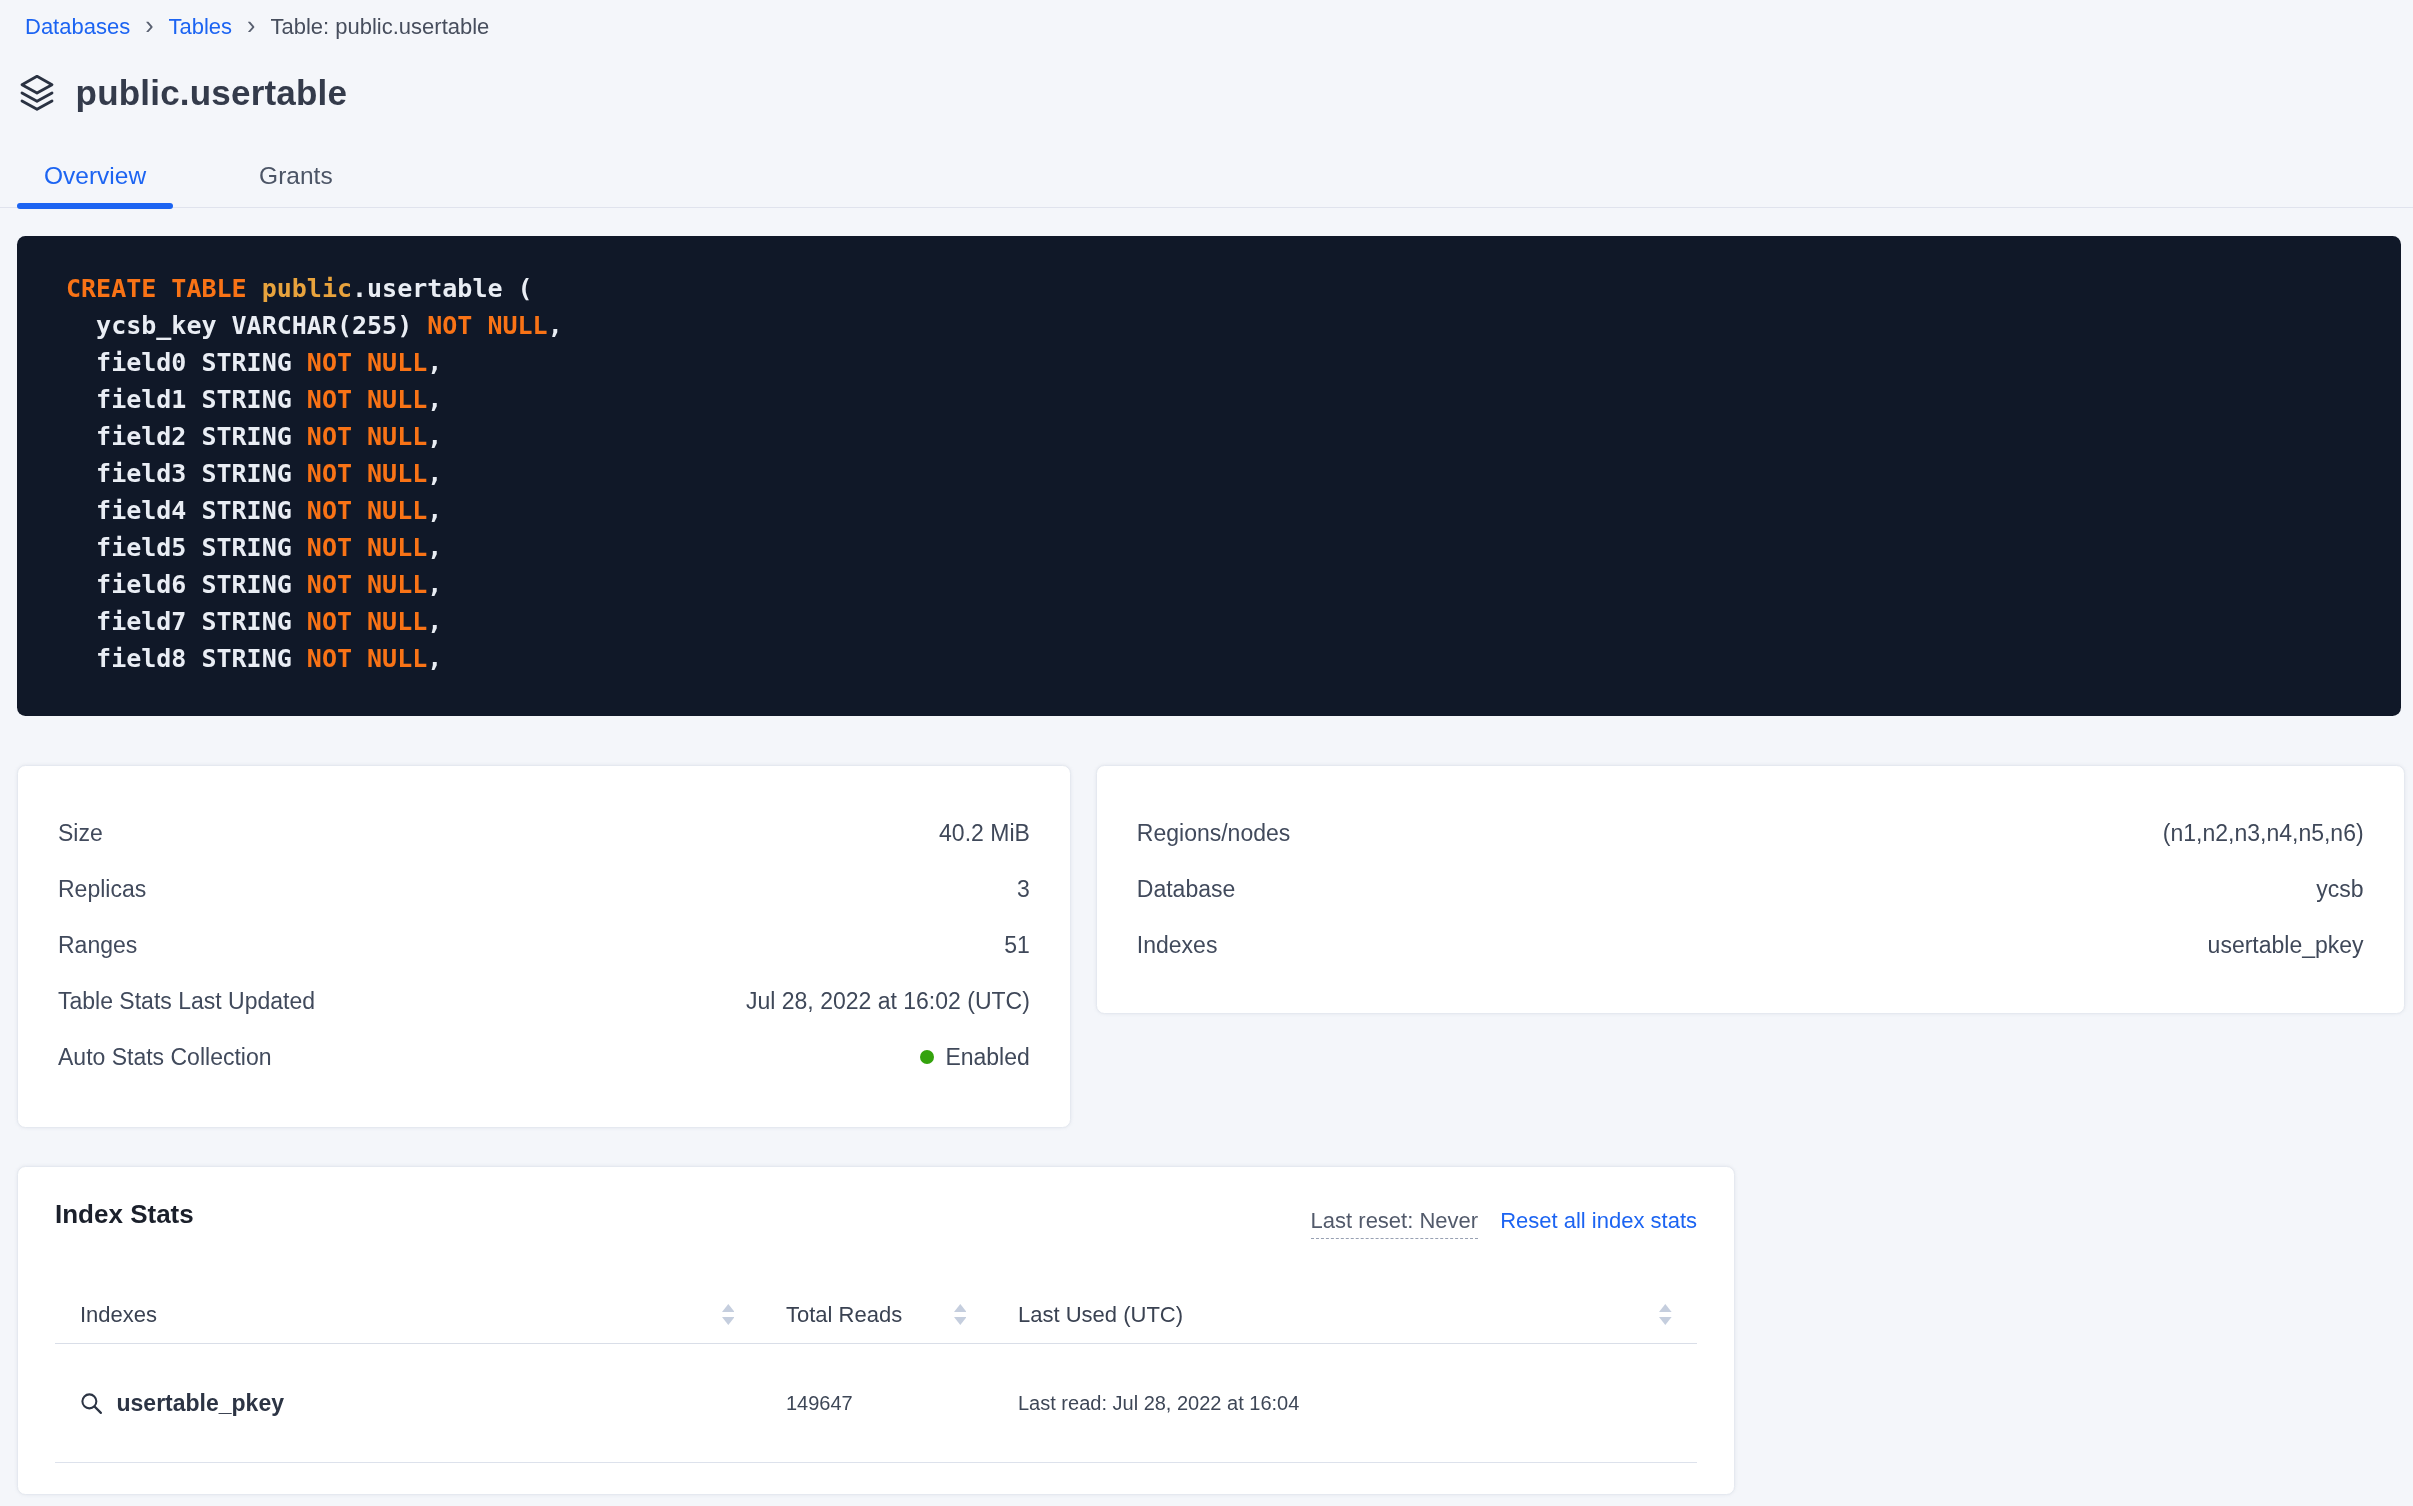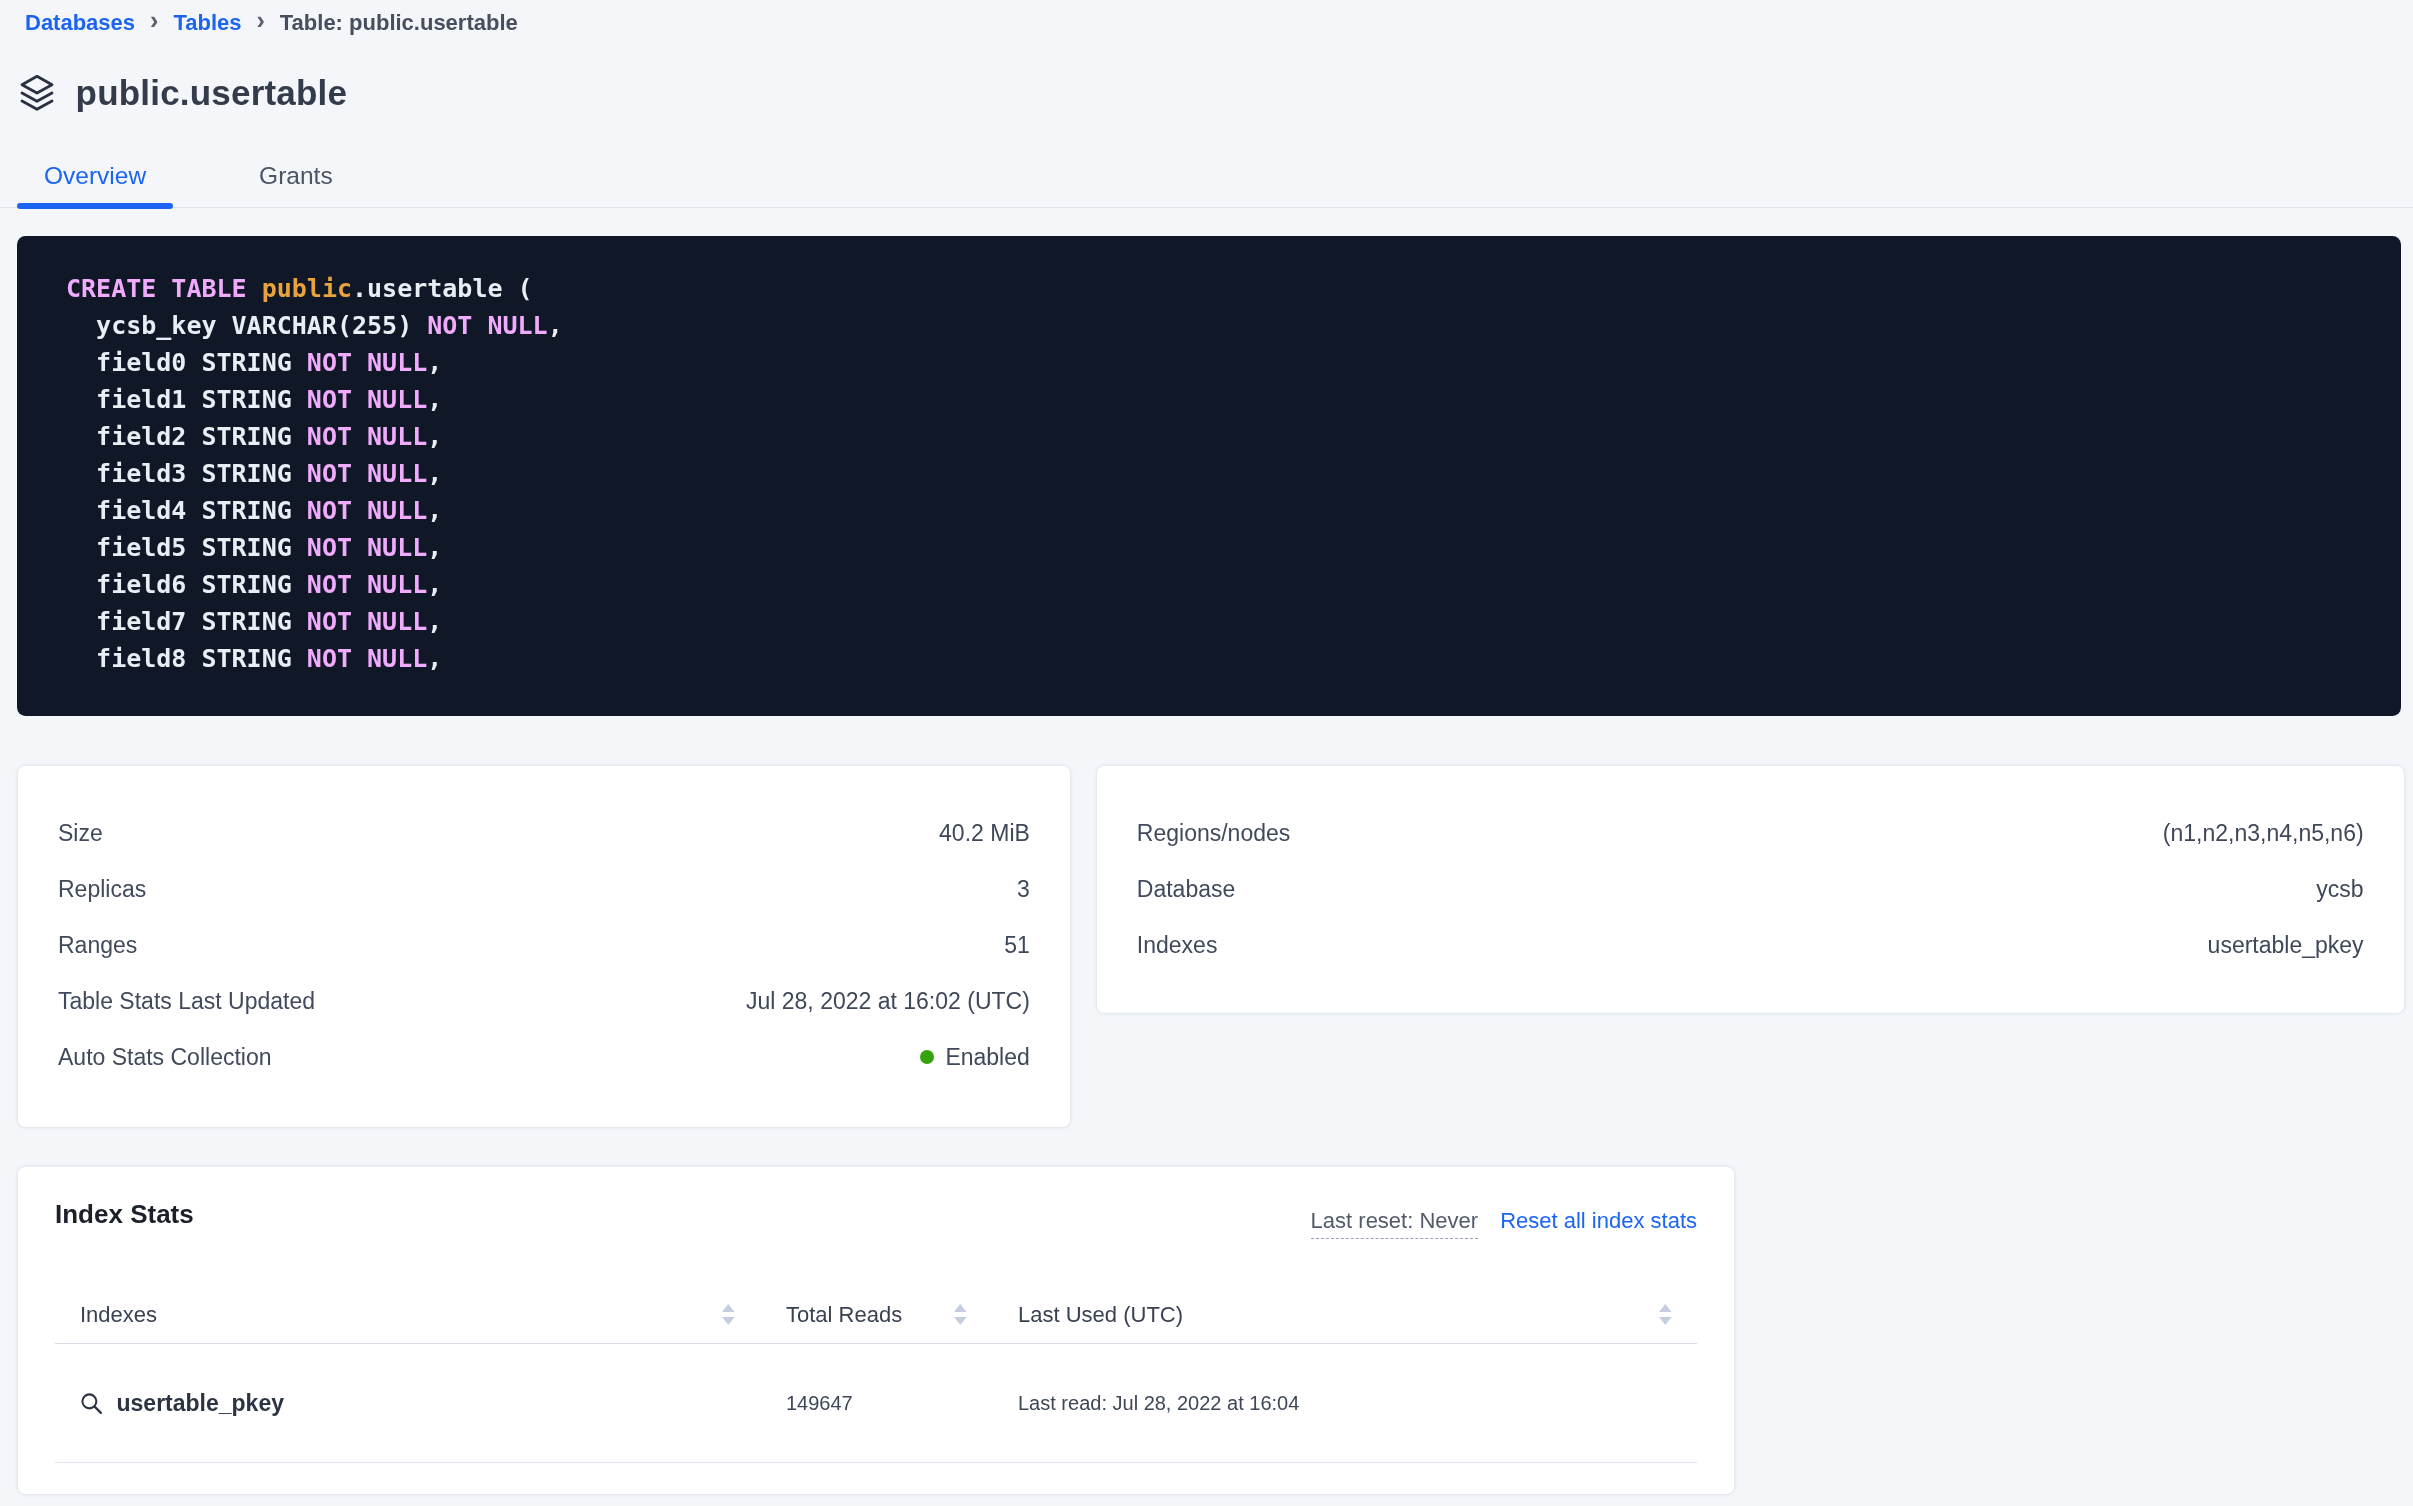--- a/index.html
+++ b/index.html
@@ -5,22 +5,22 @@
   html,body{margin:0;padding:0;}
   body{
     width:2413px;height:1506px;overflow:hidden;position:relative;
     background:#f4f6fa;
     font-family:"Liberation Sans", sans-serif;
     color:#414a5c;
     -webkit-font-smoothing:antialiased;
   }
   
   .breadcrumb{
-    display:flex;align-items:flex-start;gap:15px;
-    margin:10px 0 0 25px;height:30px;font-size:22px;font-weight:bold;
+    display:flex;align-items:flex-end;gap:15px;
+    margin:10px 0 0 25px;height:30px;font-size:22px;
   }
   .bc-link{color:#1c64f2;cursor:pointer;}
   .bc-current{color:#474e5d;}
   .bc-sep{color:#596070;font-size:25px;line-height:1;transform:translateY(-1.7px);}
   
   .title-row{display:flex;align-items:center;gap:18.6px;margin:32px 0 0 17px;height:42px;}
   .title-row svg{display:block;}
   h1.page-title{margin:0;font-size:35px;font-weight:600;color:#343b4b;letter-spacing:0.2px;}
   
   .tabs-wrap{margin-top:48px;border-bottom:1.7px solid #e0e3ed;}
@@ -31,21 +31,21 @@
   
   .code-block{
     margin:28px 11.8px 0 17px;height:480px;box-sizing:border-box;
     background:#101828;border-radius:8.4px;
     padding:34px 25px 0 49px;overflow:hidden;
   }
   .code-line{
     font-family:"DejaVu Sans Mono","Liberation Mono",monospace;
     font-size:25px;font-weight:bold;line-height:37px;white-space:pre;
   }
-  .tok-kw{color:#f0abfc;}
+  .tok-kw{color:#f97316;}
   .tok-schema{color:#e8a33d;}
   .tok-plain{color:#e9edf4;}
   
   .cards-row{display:flex;align-items:flex-start;gap:25px;margin:49px 8.4px 0 17px;}
   .card{
     background:#fff;border:0.8px solid #e5e9f0;border-radius:8.4px;
     box-shadow:0 0 3.4px rgba(154,161,177,.18);box-sizing:border-box;
   }
   .stats-card{width:1054px;height:363px;padding:39px 40px;}
   .details-card{width:1309px;height:249px;padding:39px 40px;}

